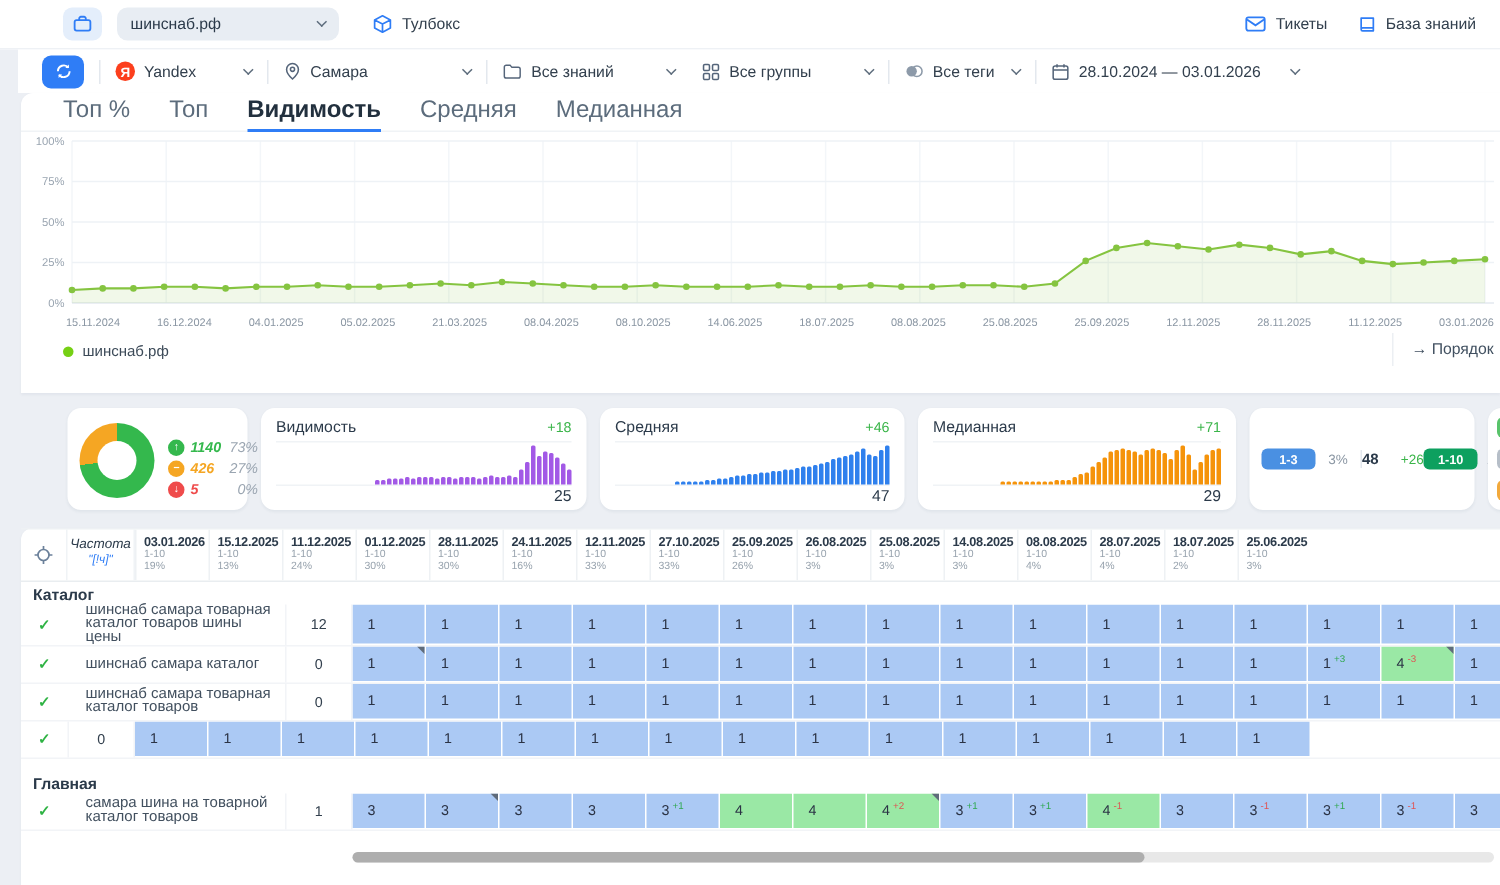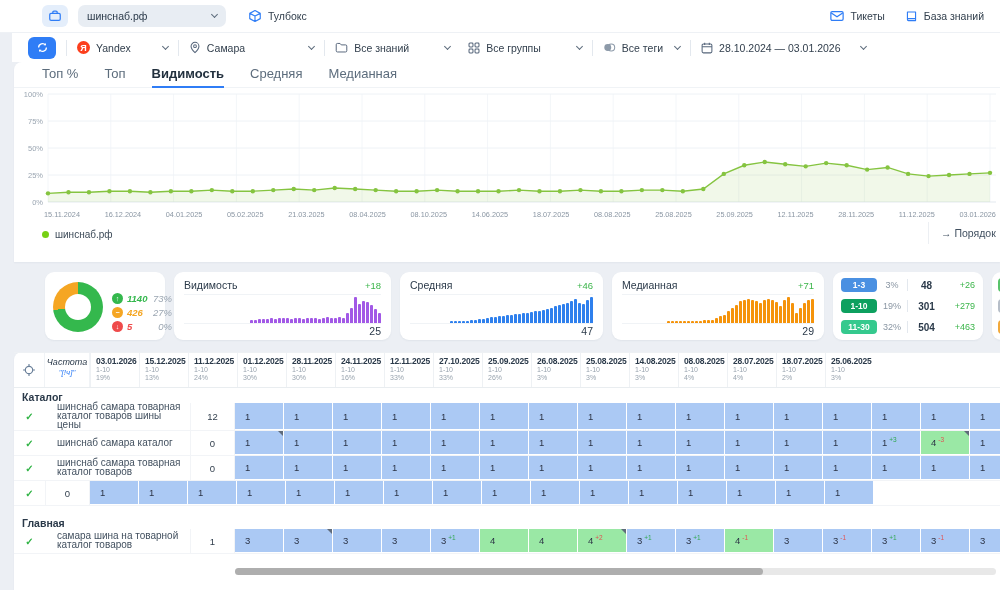--- a/index.html
+++ b/index.html
@@ -13,21 +13,21 @@
   .tb-item { display:flex; align-items:center; gap:6px; font-size:10.5px; color:#33404e; margin-left:18px; cursor:pointer;}
   .topbar .right { margin-left:auto; display:flex; align-items:center; gap:20px;}
   .filterbar { height:29px; background:#fff; margin-left:12px; display:flex; align-items:center; padding-left:8px; font-size:10.5px; color:#33404e;}
   .fsep { width:1px; height:16px; background:#e3e8ee; margin:0 10px;}
   .fitem { display:flex; align-items:center; gap:6px; cursor:pointer;}
   .fitem .chev { margin-left:8px;}
   .refresh-btn { width:28px; height:22px; background:#2f7df6; border-radius:6px; display:flex; align-items:center; justify-content:center; margin-left:8px;}
   .ya { width:13px; height:13px; border-radius:50%; background:#fc3f1d; color:#fff; font-size:9px; font-weight:bold; display:flex; align-items:center; justify-content:center;}
   .panel { position:absolute; left:14px; top:62px; right:0; height:200px; background:#fff; border-radius:8px 0 0 0; box-shadow:0 1px 2px rgba(40,60,90,.05);}
   .tabs { display:flex; gap:26px; padding:0 0 0 28px; height:26px; align-items:center; border-bottom:1px solid #f0f3f6;}
-  .tab { font-size:13px; color:#5c6c7c; height:26px; display:flex; align-items:center; cursor:pointer; border-bottom:2px solid transparent;}
+  .tab { font-size:16px; color:#5c6c7c; height:26px; display:flex; align-items:center; cursor:pointer; border-bottom:2px solid transparent;}
   .tab.active { color:#22303e; font-weight:bold; border-bottom:2px solid #2f7df6;}
   .xlabels { display:flex; justify-content:space-between; margin:0 4px 0 30px; font-size:7.3px; color:#8a96a3;}
   .legend { display:flex; align-items:center; height:30px; padding-left:28px; position:relative;}
   .ldot { width:7px; height:7px; border-radius:50%; background:#76d014; margin-right:6px;}
   .legend .lname { font-size:10px; color:#3c4a58;}
   .order-link { position:absolute; right:0; top:3px; border-left:1px solid #eceff3; padding:5px 0 5px 12px; font-size:10.5px; color:#415060; white-space:nowrap; width:72px; overflow:hidden; cursor:pointer;}
   .cards { position:absolute; left:45px; top:272px; right:0; height:68px; display:flex; gap:9px;}
   .card { background:#fff; border-radius:9px; box-shadow:0 1px 2px rgba(40,60,90,.06); flex:none;}
   .card.donut-card { width:120px; display:flex; align-items:flex-end; padding:8px;font-style:italic;}
   .donut { width:50px; height:50px; border-radius:50%; position:relative; flex:none;}
@@ -37,21 +37,21 @@
   .dsico { width:11px; height:11px; border-radius:50%; color:#fff; font-size:7px; display:flex; align-items:center; justify-content:center; margin-right:4px; font-weight:bold;}
   .dsval { font-weight:bold; width:26px;}
   .dspct { color:#9aa5b1; margin-left:auto;}
   .card.metric { padding:7px 10px 5px; display:flex; flex-direction:column;}
   .mhead { display:flex; align-items:center; border-bottom:1px solid #f0f3f6; padding-bottom:3px;}
   .mtitle { font-size:10.5px; color:#2b3a4a;}
   .mdelta { margin-left:auto; font-size:9.5px; color:#3bb54a;}
   .mbars { flex:1; display:flex; align-items:flex-end; justify-content:flex-end; gap:1px; border-bottom:1px solid #f0f3f6; padding:2px 0 0;}
   .mbar { width:3px; border-radius:1px 1px 0 0;}
   .mval { font-size:10.5px; color:#2b3a4a; text-align:right; padding-top:1px;}
-  .card.pos-card { width:150px; padding:6px 8px; display:flex; flex-direction:column; justify-content:space-between;}
+  .card.pos-card { width:150px; padding:6px 8px; display:flex; flex-direction:row; justify-content:space-between;}
   .prow { display:flex; align-items:center; cursor:pointer;}
   .pbadge { width:36px; height:14px; border-radius:4px; color:#fff; font-size:8.5px; font-weight:bold; display:flex; align-items:center; justify-content:center;}
   .ppct { width:30px; font-size:9px; color:#8a96a3; text-align:center;}
   .pdiv { width:1px; height:12px; background:#e3e8ee;}
   .pcount { flex:1; text-align:center; font-size:10px; font-weight:bold; color:#2b3a4a;}
   .pdelta { width:30px; font-size:9px; color:#3bb54a; text-align:right;}
   .card.cut-card { width:60px; padding:6px 6px; display:flex; flex-direction:column; justify-content:space-between;}
   .chip { width:34px; height:14px; border-radius:4px;}
   .bottom-panel { position:absolute; left:14px; top:352px; right:0; bottom:0; background:#fff; border-radius:8px 0 0 0; box-shadow:0 1px 2px rgba(40,60,90,.05);}
   .qbar { height:30px; display:flex; align-items:center; padding:0 10px 0 30px;}

